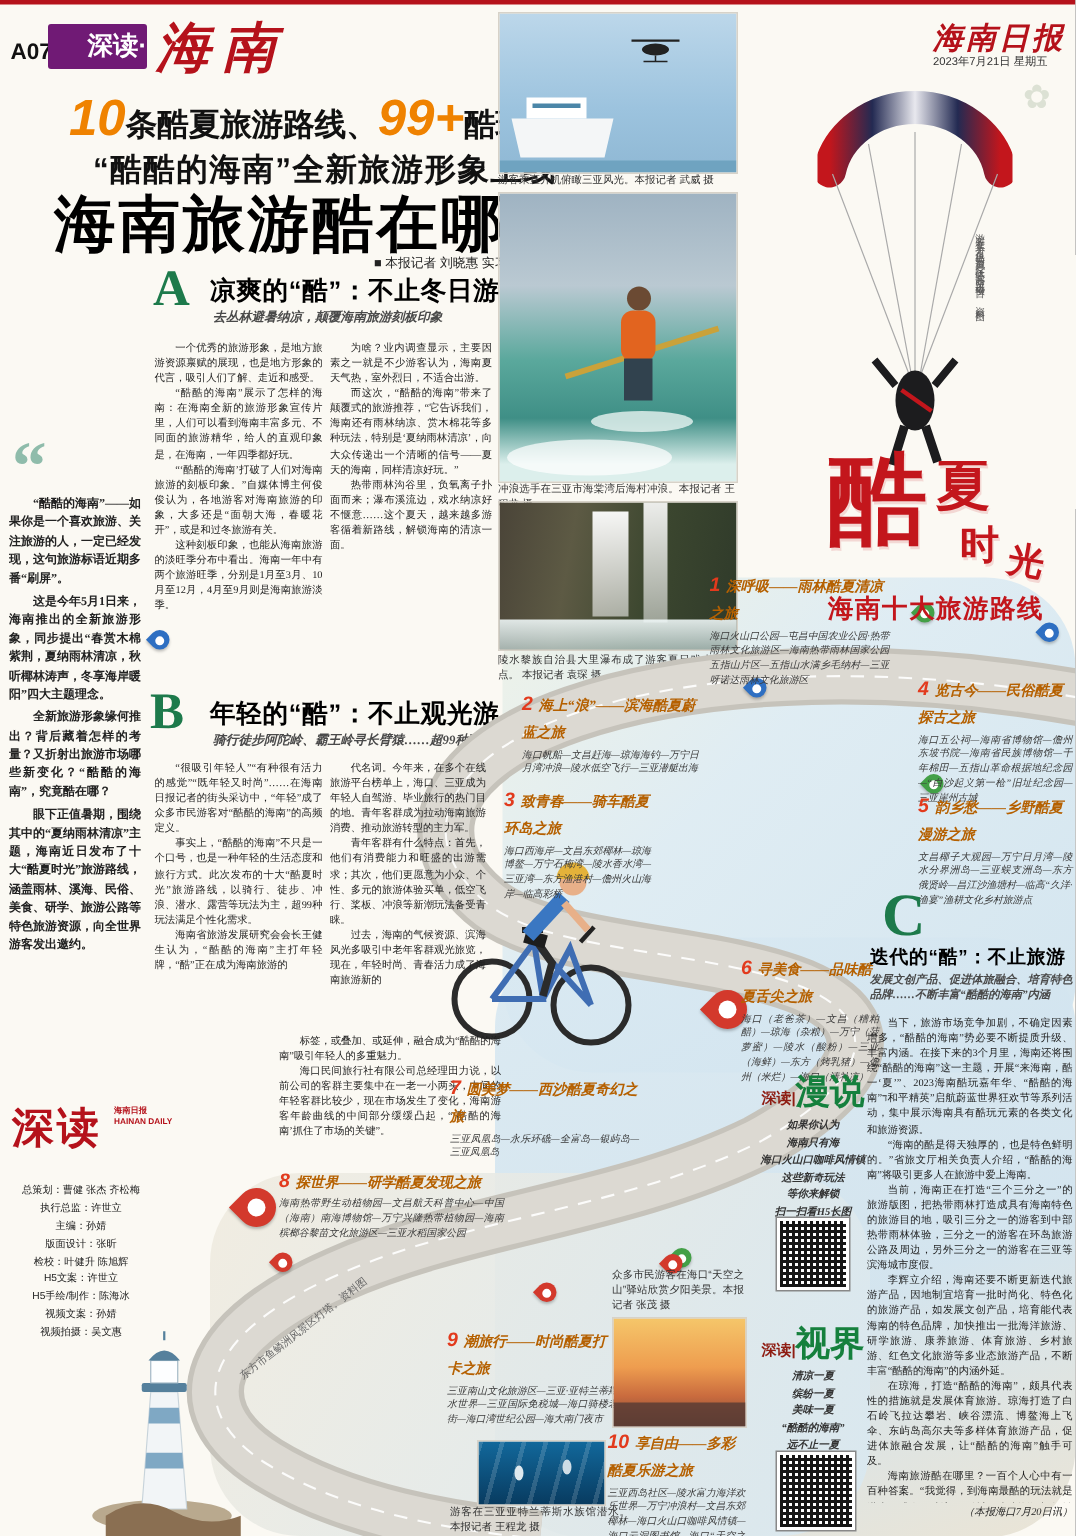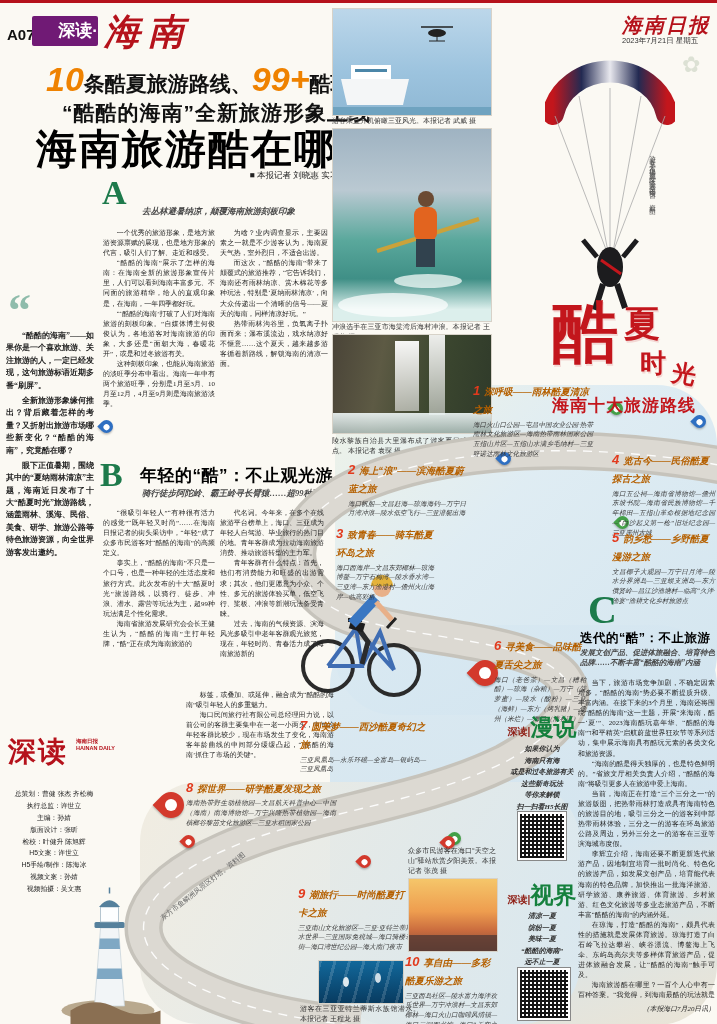--- a/index.html
+++ b/index.html
@@ -135,25 +135,27 @@
   <div class="abs photo" style="left:332px;top:334px;width:158px;height:98px;background:linear-gradient(100deg,#4a4438 0%,#5d5a44 30%,#3c472f 62%,#2f3a2a 100%)">
     <div class="abs" style="left:62px;top:6px;width:24px;height:70px;background:linear-gradient(180deg,rgba(255,255,255,.95),rgba(255,255,255,.55))"></div>
     <div class="abs" style="left:96px;top:0;width:16px;height:80px;background:linear-gradient(180deg,rgba(255,255,255,.9),rgba(255,255,255,.5))"></div>
     <div class="abs" style="left:0;top:78px;width:158px;height:20px;background:linear-gradient(180deg,rgba(240,248,248,.9),rgba(200,220,220,.7))"></div>
   </div>
   <div class="abs cap" style="left:332px;top:436px;width:158px">陵水黎族自治县大里瀑布成了游客夏日戏水打卡点。 本报记者 袁琛 摄</div>
 
   <div class="abs quote-mark" style="left:8px;top:288px">“</div>
   <div class="abs col" style="left:6px;top:330px;width:88px;height:400px">
     <p class="qp">“酷酷的海南”——如果你是一个喜欢旅游、关注旅游的人，一定已经发现，这句旅游标语近期多番“刷屏”。</p>
+    <p class="qp">这是今年5月1日来，海南推出的全新旅游形象，同步提出“春赏木棉紫荆，夏纳雨林清凉，秋听椰林涛声，冬享海岸暖阳”四大主题理念。</p>
     <p class="qp">全新旅游形象缘何推出？背后藏着怎样的考量？又折射出旅游市场哪些新变化？“酷酷的海南”，究竟酷在哪？</p>
     <p class="qp">眼下正值暑期，围绕其中的“夏纳雨林清凉”主题，海南近日发布了十大“酷夏时光”旅游路线，涵盖雨林、溪海、民俗、美食、研学、旅游公路等特色旅游资源，向全世界游客发出邀约。</p>
   </div>
 
   <div class="abs sec-letter" style="left:102px;top:176px">A</div>
+  <div class="abs sec-title" style="left:140px;top:182px">凉爽的“酷”：不止冬日游</div>
   <div class="abs sec-sub" style="left:142px;top:206px">去丛林避暑纳凉，颠覆海南旅游刻板印象</div>
   <div class="abs col" style="left:103px;top:228px;width:112px;height:226px">
     <p class="bp">一个优秀的旅游形象，是地方旅游资源禀赋的展现，也是地方形象的代言，吸引人们了解、走近和感受。</p>
     <p class="bp">“酷酷的海南”展示了怎样的海南：在海南全新的旅游形象宣传片里，人们可以看到海南丰富多元、不同面的旅游精华，给人的直观印象是，在海南，一年四季都好玩。</p>
     <p class="bp">“‘酷酷的海南’打破了人们对海南旅游的刻板印象。”自媒体博主何俊俊认为，各地游客对海南旅游的印象，大多还是“面朝大海，春暖花开”，或是和过冬旅游有关。</p>
     <p class="bp">这种刻板印象，也能从海南旅游的淡旺季分布中看出。海南一年中有两个旅游旺季，分别是1月至3月、10月至12月，4月至9月则是海南旅游淡季。</p>
   </div>
   <div class="abs col" style="left:220px;top:228px;width:108px;height:226px">
     <p class="bp">为啥？业内调查显示，主要因素之一就是不少游客认为，海南夏天气热，室外烈日，不适合出游。</p>
     <p class="bp">而这次，“酷酷的海南”带来了颠覆式的旅游推荐，“它告诉我们，海南还有雨林纳凉、赏木棉花等多种玩法，特别是‘夏纳雨林清凉’，向大众传递出一个清晰的信号——夏天的海南，同样清凉好玩。”</p>
@@ -266,21 +268,21 @@
     <p class="bp">李辉立介绍，海南还要不断更新迭代旅游产品，因地制宜培育一批时尚化、特色化的旅游产品，如发展文创产品，培育能代表海南的特色品牌，加快推出一批海洋旅游、研学旅游、康养旅游、体育旅游、乡村旅游、红色文化旅游等多业态旅游产品，不断丰富“酷酷的海南”的内涵外延。</p>
     <p class="bp">在琼海，打造“酷酷的海南”，颇具代表性的措施就是发展体育旅游。琼海打造了白石岭飞拉达攀岩、峡谷漂流、博鳌海上飞伞、东屿岛高尔夫等多样体育旅游产品，促进体旅融合发展，让“酷酷的海南”触手可及。</p>
     <p class="bp">海南旅游酷在哪里？一百个人心中有一百种答案。“我觉得，到海南最酷的玩法就是潜水、跳伞、冲浪。”“希望‘酷酷的海南’解锁更多独特新玩法，让我们每次来都有新鲜感。”</p>
   </div>
   <div class="abs bp dateline" style="left:578px;top:1004px;width:137px;z-index:3">（本报海口7月20日讯）</div>
 
   <div class="abs" style="left:500px;top:716px;width:84px;z-index:3;text-align:center">
     <span class="boxpre">深读</span><span class="boxpre">|</span><span class="boxname">漫说</span>
     <p class="poem" style="margin-top:5px">如果你认为</p>
     <p class="poem">海南只有海</p>
-    <p class="poem">或是和过冬旅游有关</p>
+    <p class="poem">海口火山口咖啡风情镇</p>
     <p class="poem">这些新奇玩法</p>
     <p class="poem">等你来解锁</p>
     <p class="poem">扫一扫看H5长图</p>
     <p class="poem">“海南有多酷”</p>
   </div>
   <div class="abs qr" style="left:518px;top:812px;width:44px;height:44px;z-index:3"></div>
 
   <div class="abs" style="left:500px;top:884px;width:84px;z-index:3;text-align:center">
     <span class="boxpre">深读</span><span class="boxpre">|</span><span class="boxname">视界</span>
     <p class="poem" style="margin-top:4px">清凉一夏</p>

